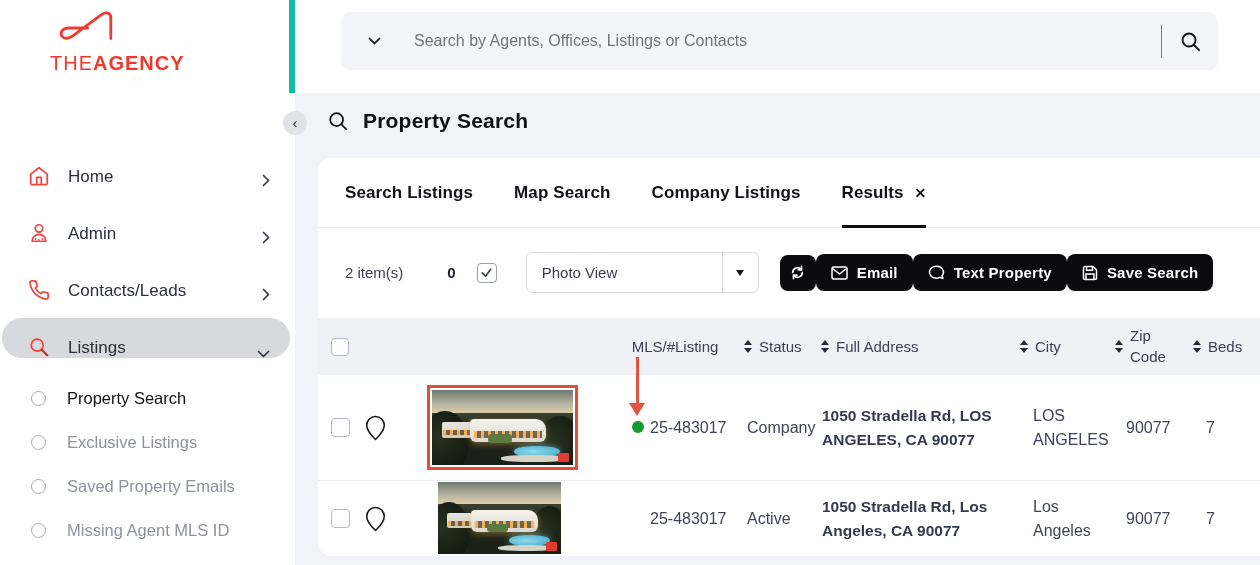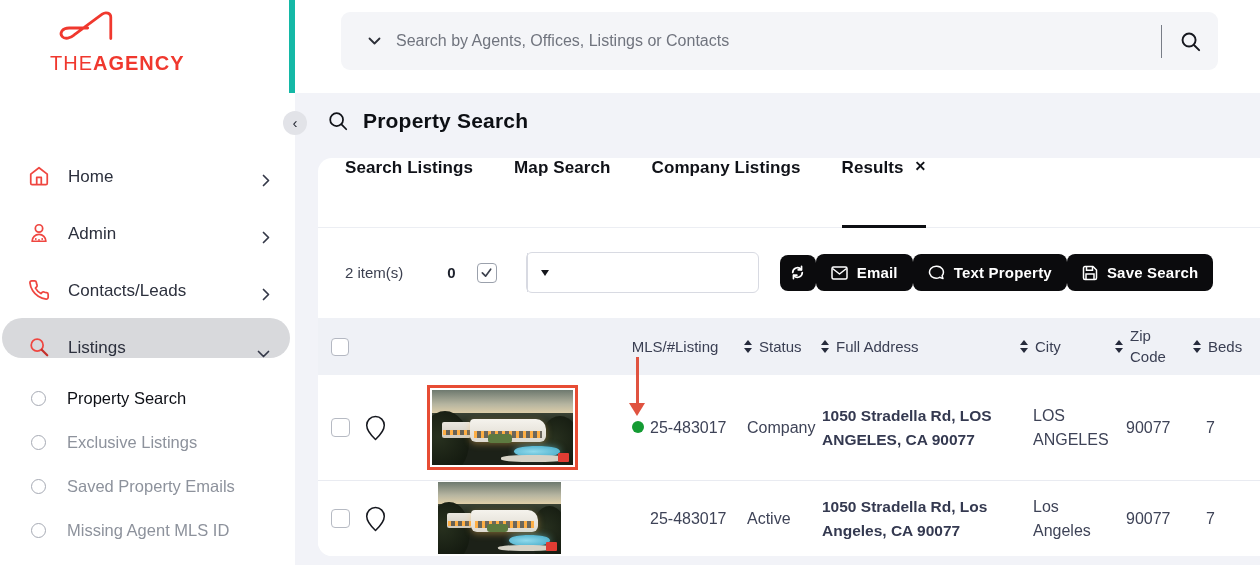--- a/index.html
+++ b/index.html
@@ -22,21 +22,21 @@
   
   .topbar{position:absolute;left:0;top:0;width:1260px;height:93px;background:#fff;z-index:5}
   .logo-section{position:absolute;left:0;top:0;width:295px;height:93px;border-right:6px solid #14b8a6}
   .logo{position:absolute;left:50px;top:6px;width:170px;cursor:pointer}
   .logo-mark{margin-left:6px}
   .logo-text{font-size:20px;letter-spacing:1px;color:var(--red);margin-top:2px;white-space:nowrap}
   .logo-text .agency{font-weight:700}
   .search-bar{position:absolute;left:341px;top:12px;width:877px;height:58px;background:#f4f5f8;
     border-radius:9px;display:flex;align-items:center;padding:0 16px 0 27px}
   .search-bar input{flex:1;border:none;outline:none;background:transparent;font-size:16px;
-    color:#3c4049;margin-left:15px;font-family:"Liberation Sans",sans-serif}
+    color:#3c4049;margin-left:33px;font-family:"Liberation Sans",sans-serif}
   .search-bar input::placeholder{color:#70747e}
   .vdiv{width:1px;height:33px;background:#787d87;margin-right:17px}
 
   
   .sidebar{position:absolute;left:0;top:93px;width:295px;height:472px;background:#fff;z-index:4}
   .side-nav{padding-top:54px}
   .side-item{display:flex;align-items:flex-end;height:40px;margin:0 5px 17px 2px;
     padding:0 20px 0 26px;cursor:pointer;border-radius:22px}
   .side-item.active{background:#d8d9dc}
   .side-label{font-size:17px;color:#2c303d;margin-left:18px}
@@ -52,21 +52,21 @@
   .collapse-btn{position:absolute;left:-12px;top:18px;width:24px;height:24px;border-radius:50%;
     background:#e2e3e8;border:none;color:#262a35;font-size:15px;line-height:22px;cursor:pointer;z-index:6}
   .title-row{position:absolute;left:32px;top:16px;display:flex;align-items:center;gap:14px}
   .page-title{font-size:21px;font-weight:700;letter-spacing:.2px;color:#0d0f14}
 
   .card{position:absolute;left:23px;top:65px;width:942px;height:398px;background:#fff;
     border-radius:14px 0 0 14px;overflow:hidden}
 
   
   .tabs{display:flex;height:70px;padding-left:27px;gap:41px;border-bottom:1px solid #eceef3}
-  .tab{display:flex;align-items:flex-start;font-size:17px;font-weight:700;letter-spacing:.1px;
+  .tab{display:flex;align-items:center;font-size:17px;font-weight:700;letter-spacing:.1px;
     color:#101218;position:relative;cursor:pointer}
   .tab.active::after{content:"";position:absolute;left:0;right:0;bottom:-1px;height:3px;background:#0d0f13}
   .tab-close{margin-left:11px;font-size:14px;font-weight:700;cursor:pointer}
 
   
   .toolbar{display:flex;align-items:center;height:89px;padding-left:27px}
   .count{font-size:15px;color:#3c4050}
   .selcount{font-size:15px;font-weight:700;color:#1d212c;margin-left:44px}
   .cb{width:20px;height:20px;border:1.5px solid #9ba1ac;border-radius:4px;background:#fff;
     display:inline-flex;align-items:center;justify-content:center;cursor:pointer;flex:none}
@@ -270,20 +270,21 @@
 
     <div class="toolbar">
       <span class="count">2 item(s)</span>
       <span class="selcount">0</span>
       <span class="cb">
         <svg width="13" height="13" viewBox="0 0 14 14" fill="none">
           <path d="M2.5 7.5 L6 11 L11.5 3.5" stroke="#3c414d" stroke-width="1.8" stroke-linecap="round" stroke-linejoin="round"></path>
         </svg>
       </span>
       <div class="select">
+        <span class="select-value">Photo View</span>
         <span class="select-caret">
             <i class="caret"></i>
           </span>
       </div>
       <button class="btn icon-btn">
         <svg width="17" height="17" viewBox="0 0 16 16" fill="none">
           <path d="M3.5 8 a4.5 4.5 0 0 1 8 -2.8" stroke="#fff" stroke-width="1.6" stroke-linecap="round"></path>
           <path d="M11.8 2.3 v3.2 h-3.2" stroke="#fff" stroke-width="1.6" stroke-linecap="round" stroke-linejoin="round"></path>
           <path d="M12.5 8 a4.5 4.5 0 0 1 -8 2.8" stroke="#fff" stroke-width="1.6" stroke-linecap="round"></path>
           <path d="M4.2 13.7 v-3.2 h3.2" stroke="#fff" stroke-width="1.6" stroke-linecap="round" stroke-linejoin="round"></path>

